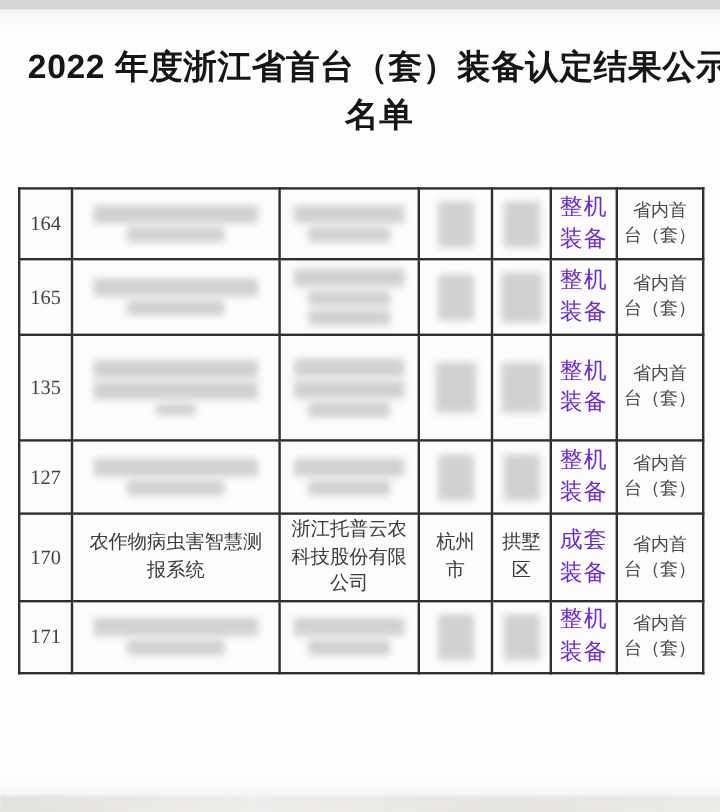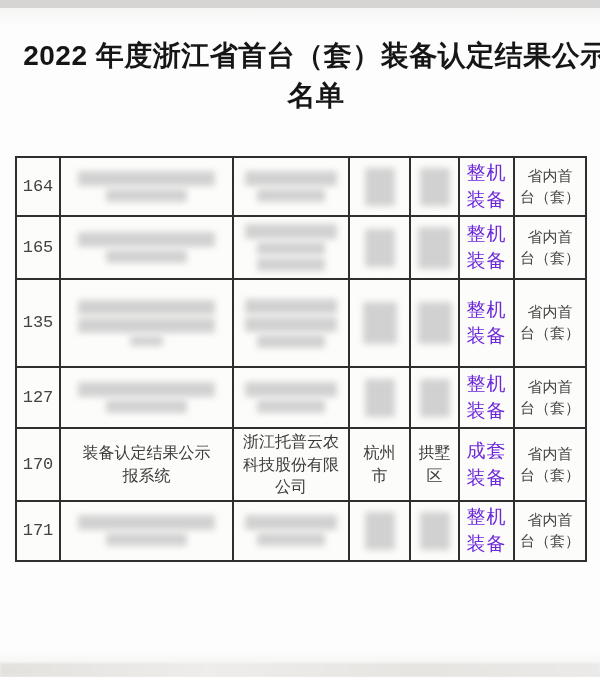--- a/index.html
+++ b/index.html
@@ -43,21 +43,21 @@
     border: 2px solid #2f2f2f;
     text-align: center;
     vertical-align: middle;
     padding: 2px;
     white-space: pre-line;
     color: #3a3a3a;
     font-size: 16px;
     line-height: 1.4;
     overflow: hidden;
   }
-  td.c-no   { font-size: 17px; color: #424242; font-family: Liberation Mono, monospace; }
+  td.c-no   { font-size: 17px; color: #424242; }
   td.c-cat  { font-size: 19px; color: #6d28d9; letter-spacing: 1px; font-family: Liberation Serif, serif; }
   td.c-type { font-size: 15px; color: #474747; }
   
   .bl {
     background: #c3c3c3;
     filter: blur(3px);
     border-radius: 2px;
     margin: 3px auto;
     opacity: 0.75;
   }
@@ -134,21 +134,21 @@
         <td><div class="bl bl-c1"></div><div class="bl bl-c2"></div></td>
         <td><div class="bl bl-box-s"></div></td>
         <td><div class="bl bl-box-s"></div></td>
         <td class="c-cat">整机
 装备</td>
         <td class="c-type">省内首
 台（套）</td>
       </tr>
       <tr style="height:60px">
         <td class="c-no">170</td>
-        <td>装备认定结果公示
+        <td>农作物病虫害智慧测
 报系统</td>
         <td>浙江托普云农
 科技股份有限
 公司</td>
         <td>杭州
 市</td>
         <td>拱墅
 区</td>
         <td class="c-cat">成套
 装备</td>

